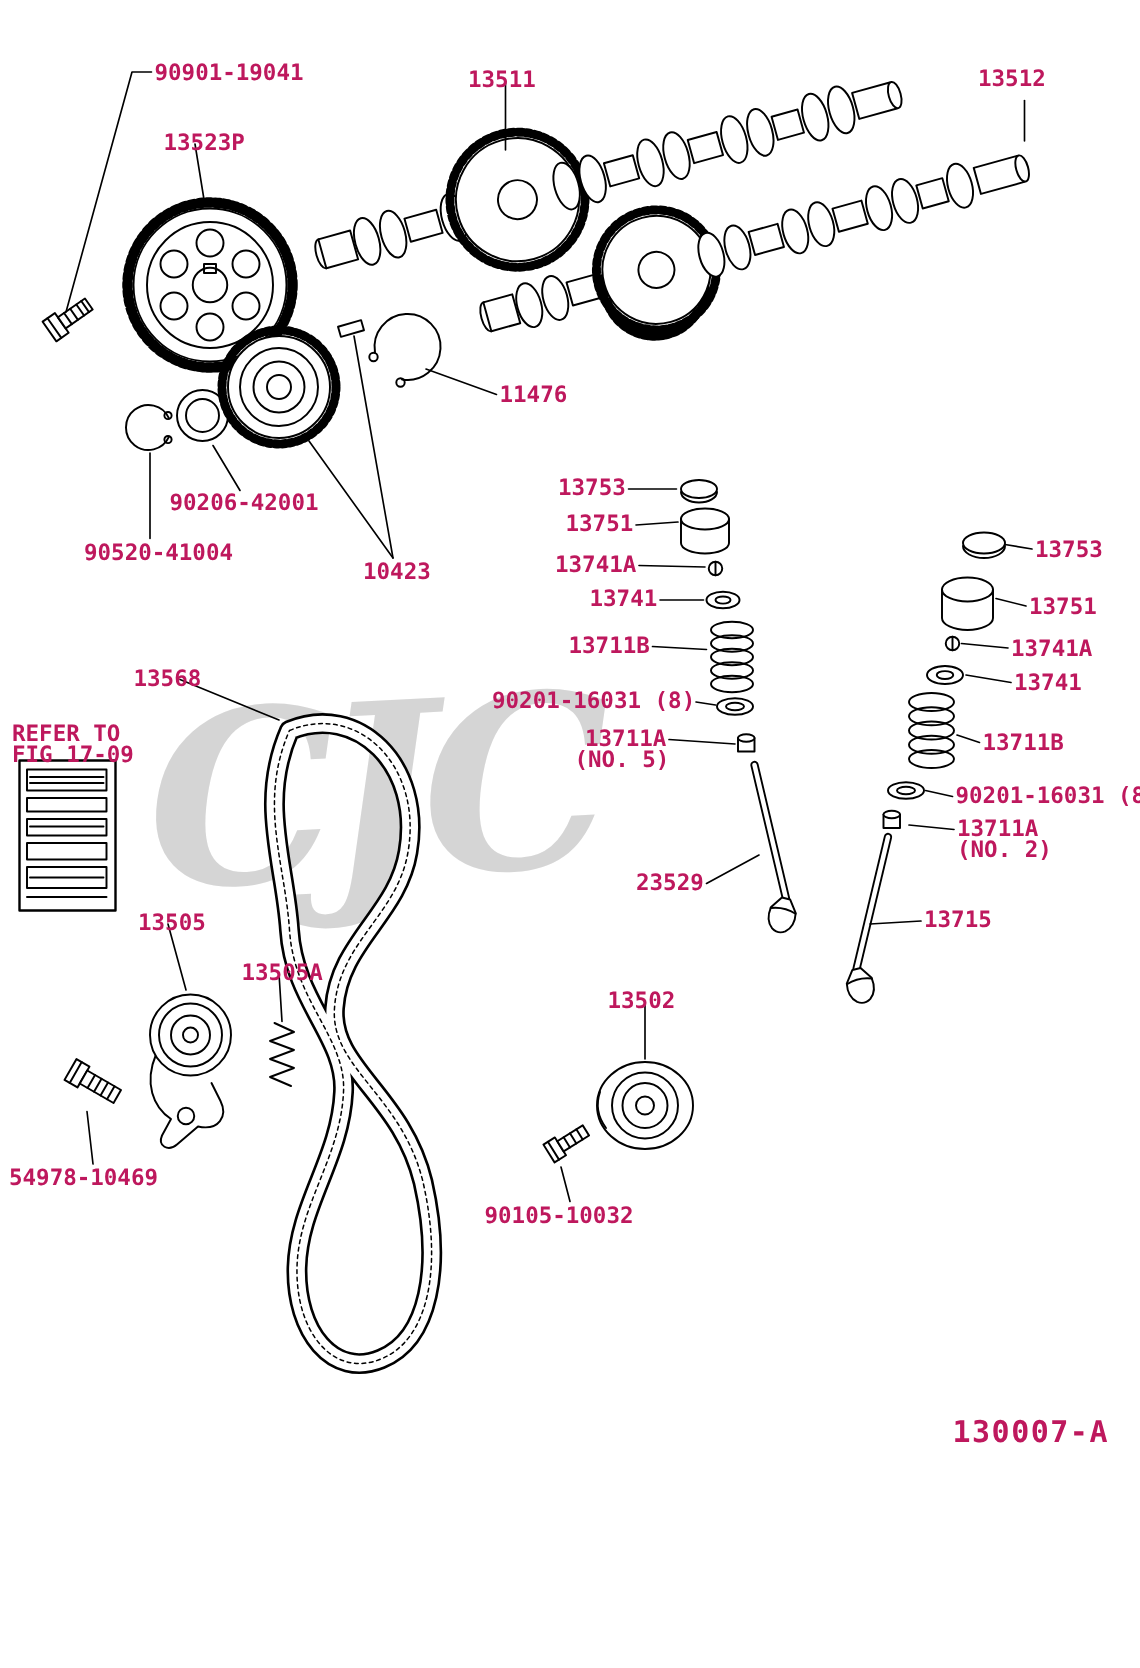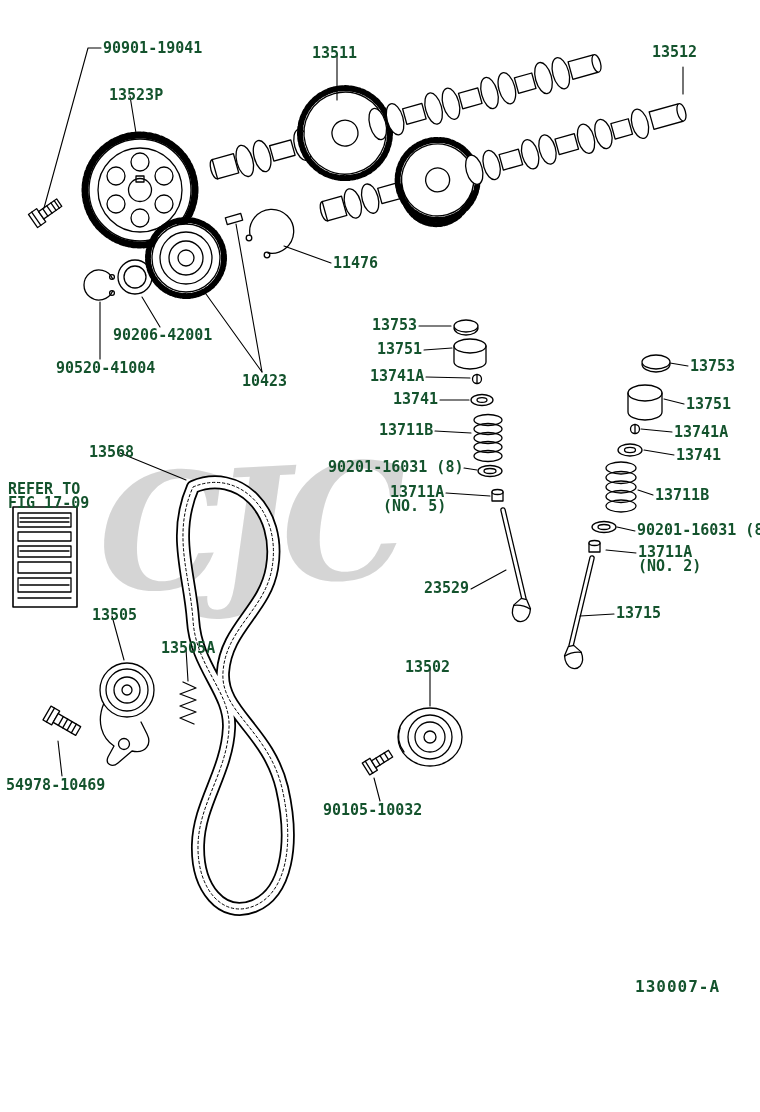--- a/index.html
+++ b/index.html
@@ -1,20 +1,20 @@
 <!DOCTYPE html>
 <html><head>
 <meta charset="utf-8">
 <style>
   html,body{margin:0;padding:0;background:#fff;}
   .stage{position:relative;width:760px;height:1112px;background:#fff;overflow:hidden;
          font-family:"DejaVu Sans Mono","Liberation Mono",monospace;}
   .stage svg{position:absolute;left:0;top:0;}
-  .lbl{position:absolute;font-size:15px;font-weight:700;color:#14532d;line-height:1.05;white-space:pre;}
-  .code{font-size:16px;letter-spacing:1px;margin-top:35px;}
+  .lbl{position:absolute;font-size:15px;font-weight:700;color:#be185d;line-height:1.05;white-space:pre;}
+  .code{font-size:20px;letter-spacing:1px;}
   .watermark{position:absolute;left:98px;top:448px;font-family:"DejaVu Serif","Liberation Serif",serif;
              font-style:italic;font-weight:700;font-size:160px;line-height:1;color:#b4b4b4;opacity:.55;
              letter-spacing:-10px;transform:rotate(-3deg);user-select:none;}
 </style>
 </head>
 <body>
 
 <div class="stage">
 
   <div class="watermark">CJC</div>

